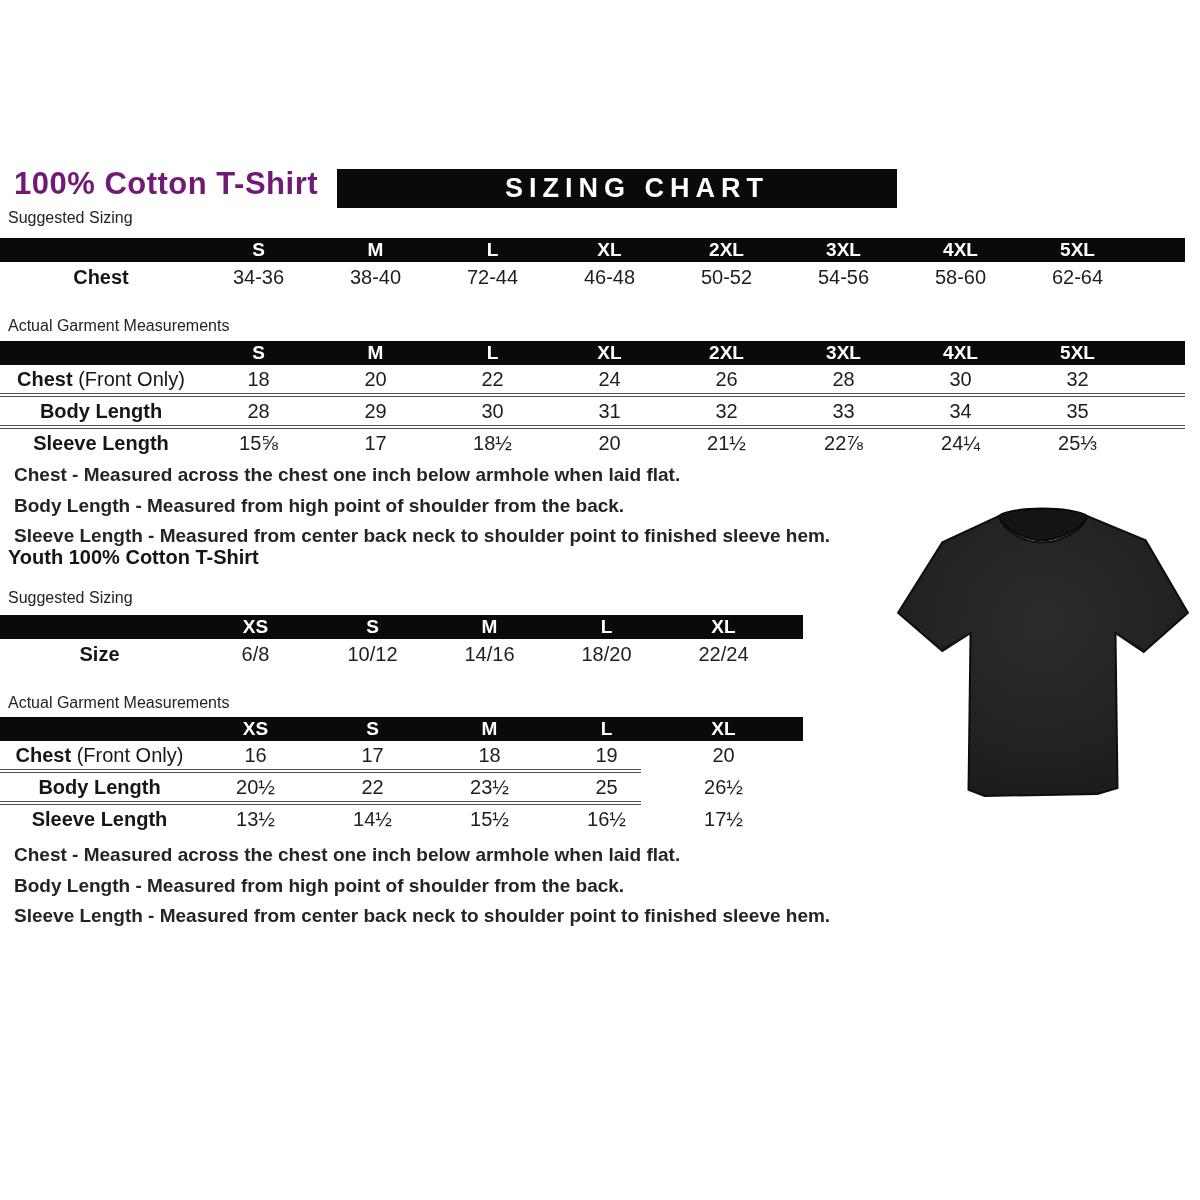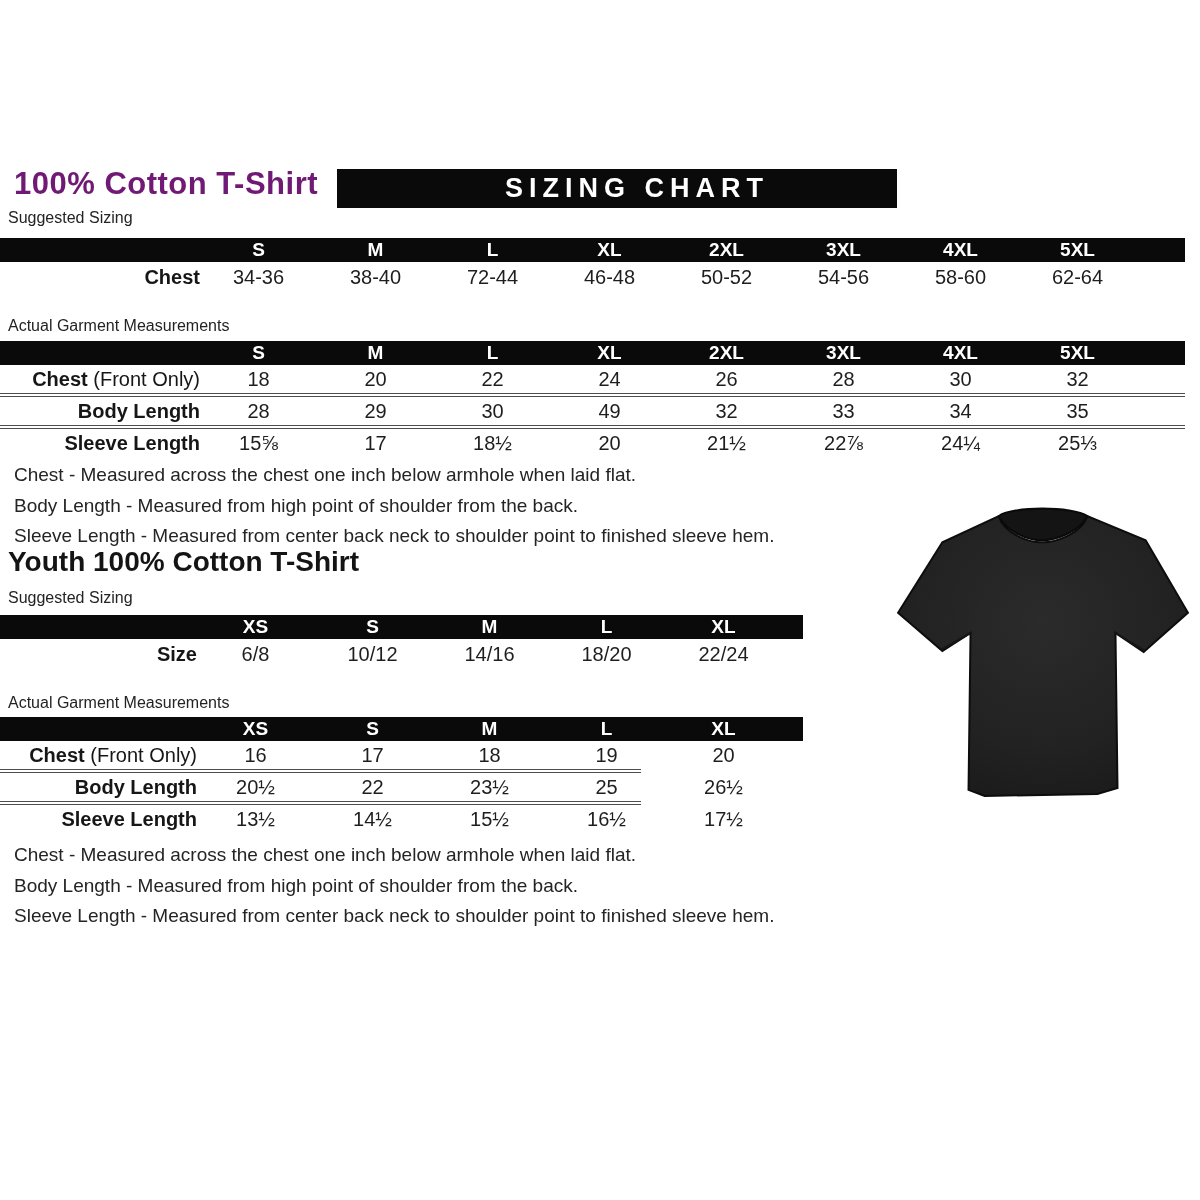--- a/index.html
+++ b/index.html
@@ -8,21 +8,21 @@
     width: 1200px; height: 1200px;
     background: #ffffff;
     font-family: "Liberation Sans", sans-serif;
     color: #1c1c1c;
     position: relative;
     overflow: hidden;
   }
   .abs { position: absolute; }
 
   .title { font-size: 31px; font-weight: bold; color: #701a75; letter-spacing: 0.5px; }
-  .youth-title { font-size: 28px; font-weight: bold; color: #141414; }
+  .youth-title { font-size: 20px; font-weight: bold; color: #141414; }
 
   .banner {
     background: #0a0a0a; color: #ffffff;
     font-weight: bold; font-size: 27px; letter-spacing: 6px;
     text-align: center; line-height: 39px;
     width: 560px; height: 39px; padding-left: 40px;
   }
 
   .sec-label { font-size: 16px; color: #232323; }
 
@@ -30,26 +30,26 @@
   .g-adult { grid-template-columns: 200px repeat(8, 117px) 49px; width: 1185px; }
   .g-youth { grid-template-columns: 197px repeat(5, 117px) 21px; width: 641px; }
 
   .th {
     background: #0a0a0a; color: #ffffff;
     font-weight: bold; font-size: 19px;
     text-align: center; height: 24px; line-height: 24px;
   }
   .cell { font-size: 20px; text-align: center; height: 30px; line-height: 30px; color: #1e1e1e; }
   .garment .cell { height: 28px; line-height: 28px; }
-  .rowlabel { text-align: right; padding-left: 2px; font-weight: bold; color: #161616; }
+  .rowlabel { text-align: center; padding-left: 2px; font-weight: bold; color: #161616; }
   .rowlabel .suffix { font-weight: normal; }
   .garment .brow + .brow { border-top: 4px double #4d4d4d; }
 
   .notes { font-size: 19px; color: #242424; line-height: 30.5px; }
-  .notes div { white-space: nowrap; }
+  .notes div { white-space: nowrap; font-weight: bold; }
 </style>
 </head>
 <body>
 
 <div class="abs title" style="left:14px; top:166px;">100% Cotton T-Shirt</div>
 <div class="abs banner" style="left:337px; top:169px;">SIZING CHART</div>
 
 <div class="abs sec-label" style="left:8px; top:209px;">Suggested Sizing</div>
 
 <div class="abs" style="left:0; top:238px;">
@@ -104,21 +104,21 @@
     <div class="cell">28</div>
     <div class="cell">30</div>
     <div class="cell">32</div>
     <div class="cell"></div>
   </div>
   <div class="row g-adult brow">
     <div class="cell rowlabel">Body Length</div>
     <div class="cell">28</div>
     <div class="cell">29</div>
     <div class="cell">30</div>
-    <div class="cell">49</div>
+    <div class="cell">31</div>
     <div class="cell">32</div>
     <div class="cell">33</div>
     <div class="cell">34</div>
     <div class="cell">35</div>
     <div class="cell"></div>
   </div>
   <div class="row g-adult brow">
     <div class="cell rowlabel">Sleeve Length</div>
     <div class="cell">15⅝</div>
     <div class="cell">17</div>

